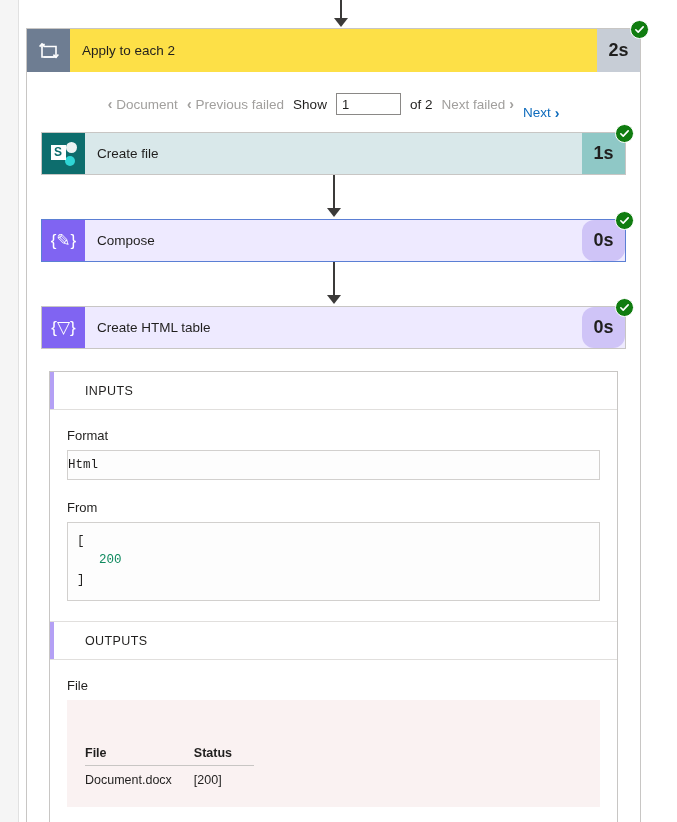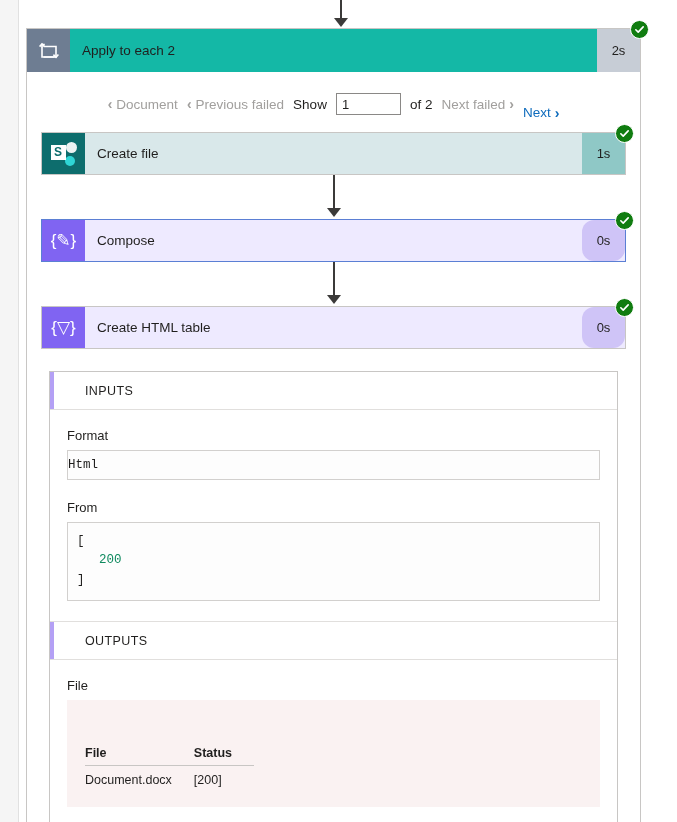--- a/index.html
+++ b/index.html
@@ -87,22 +87,23 @@
     padding-left: 12px;
     font-size: 13.5px;
     color: #201f1e;
   }
   .card-duration {
     width: 43px;
     min-width: 43px;
     display: flex;
     align-items: center;
     justify-content: center;
-    font-size: 13px;
-    color: #201f1e;
+    font-size: 18px;
+    color: #201f1e;
+    font-weight: bold;
   }
   .status-dot {
     position: absolute;
     top: -9px;
     right: -9px;
     width: 17px;
     height: 17px;
     border-radius: 50%;
     background: #107c10;
     border: 1.5px solid #ffffff;
@@ -111,21 +112,21 @@
     justify-content: center;
   }
   .status-dot svg { display: block; }
 
   
   .scope-header {
     display: flex;
     align-items: stretch;
     height: 43px;
     position: relative;
-    background: #14b8a6;
+    background: #fde047;
   }
   .scope-header .card-icon { background: #6e7d92; }
   .scope-header .card-duration { background: #c7cdd6; }
 
   
   .pager {
     display: flex;
     align-items: center;
     justify-content: center;
     gap: 9px;

